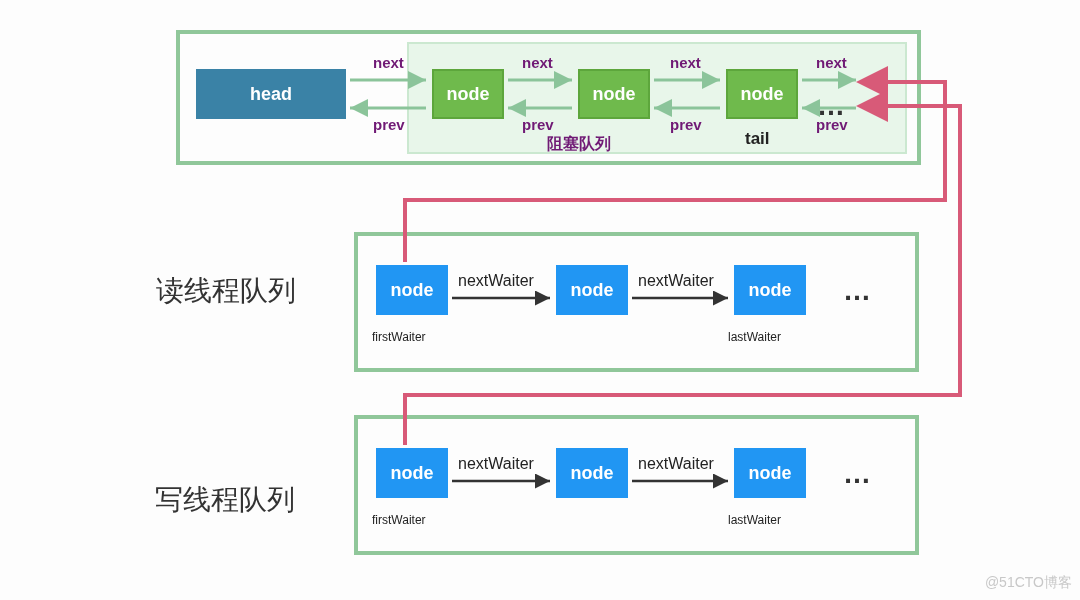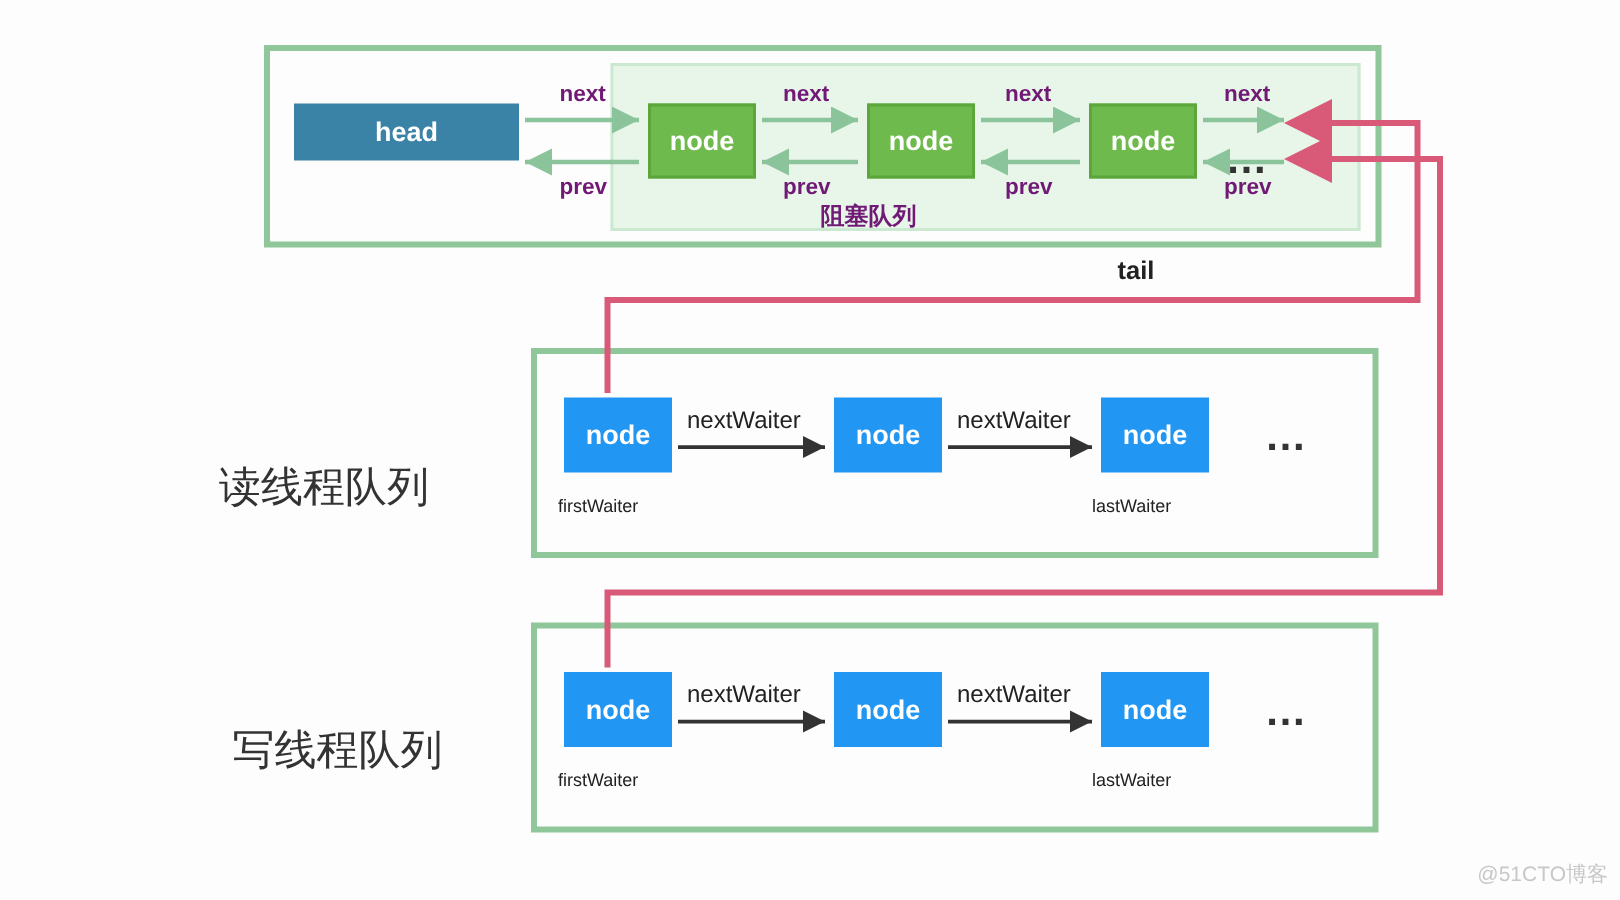--- a/index.html
+++ b/index.html
@@ -59,21 +59,20 @@
     font-size: 15px;
     font-weight: bold;
   }
   .label-black {
     position: absolute;
     color: #222;
     font-size: 12px;
   }
   .label-bold {
     font-weight: bold;
-    margin-top: 42px;
   }
   .big-label {
     position: absolute;
     font-size: 28px;
     color: #333;
     font-weight: 500;
   }
   .dots {
     position: absolute;
     font-size: 28px;
@@ -94,21 +93,21 @@
     pointer-events: none;
   }
 </style>
 </head>
 <body>
 
 <div class="outer-box" style="left:176px; top:30px; width:745px; height:135px;"></div>
 
 <div class="inner-light" style="left:407px; top:42px; width:500px; height:112px;"></div>
 
-<div class="head-box" style="left:196px; top:69px; width:150px; height:38px;">
+<div class="head-box" style="left:196px; top:69px; width:150px; height:50px;">
   <span>head</span>
 </div>
 
 <div class="node-green" style="left:432px; top:69px; width:72px; height:50px;">
   <span>node</span>
 </div>
 <div class="node-green" style="left:578px; top:69px; width:72px; height:50px;">
   <span>node</span>
 </div>
 <div class="node-green" style="left:726px; top:69px; width:72px; height:50px;">
@@ -122,21 +121,21 @@
 <span class="label-green" style="left:522px; top:54px;">next</span>
 <span class="label-green" style="left:522px; top:116px;">prev</span>
 <span class="label-green" style="left:670px; top:54px;">next</span>
 <span class="label-green" style="left:670px; top:116px;">prev</span>
 <span class="label-green" style="left:816px; top:54px;">next</span>
 <span class="label-green" style="left:816px; top:116px;">prev</span>
 
 <span class="label-green" style="left:547px; top:134px; font-size:16px;">阻塞队列</span>
 <span class="label-black label-bold" style="left:745px; top:129px; font-size:17px;">tail</span>
 
-<span class="big-label" style="left:146px; top:272px;margin-top:34px;">读线程队列</span>
+<span class="big-label" style="left:156px; top:272px;">读线程队列</span>
 
 <div class="outer-box" style="left:354px; top:232px; width:565px; height:140px;"></div>
 
 <div class="node-blue" style="left:376px; top:265px; width:72px; height:50px;">
   <span>node</span>
 </div>
 <div class="node-blue" style="left:556px; top:265px; width:72px; height:50px;">
   <span>node</span>
 </div>
 <div class="node-blue" style="left:734px; top:265px; width:72px; height:50px;">

